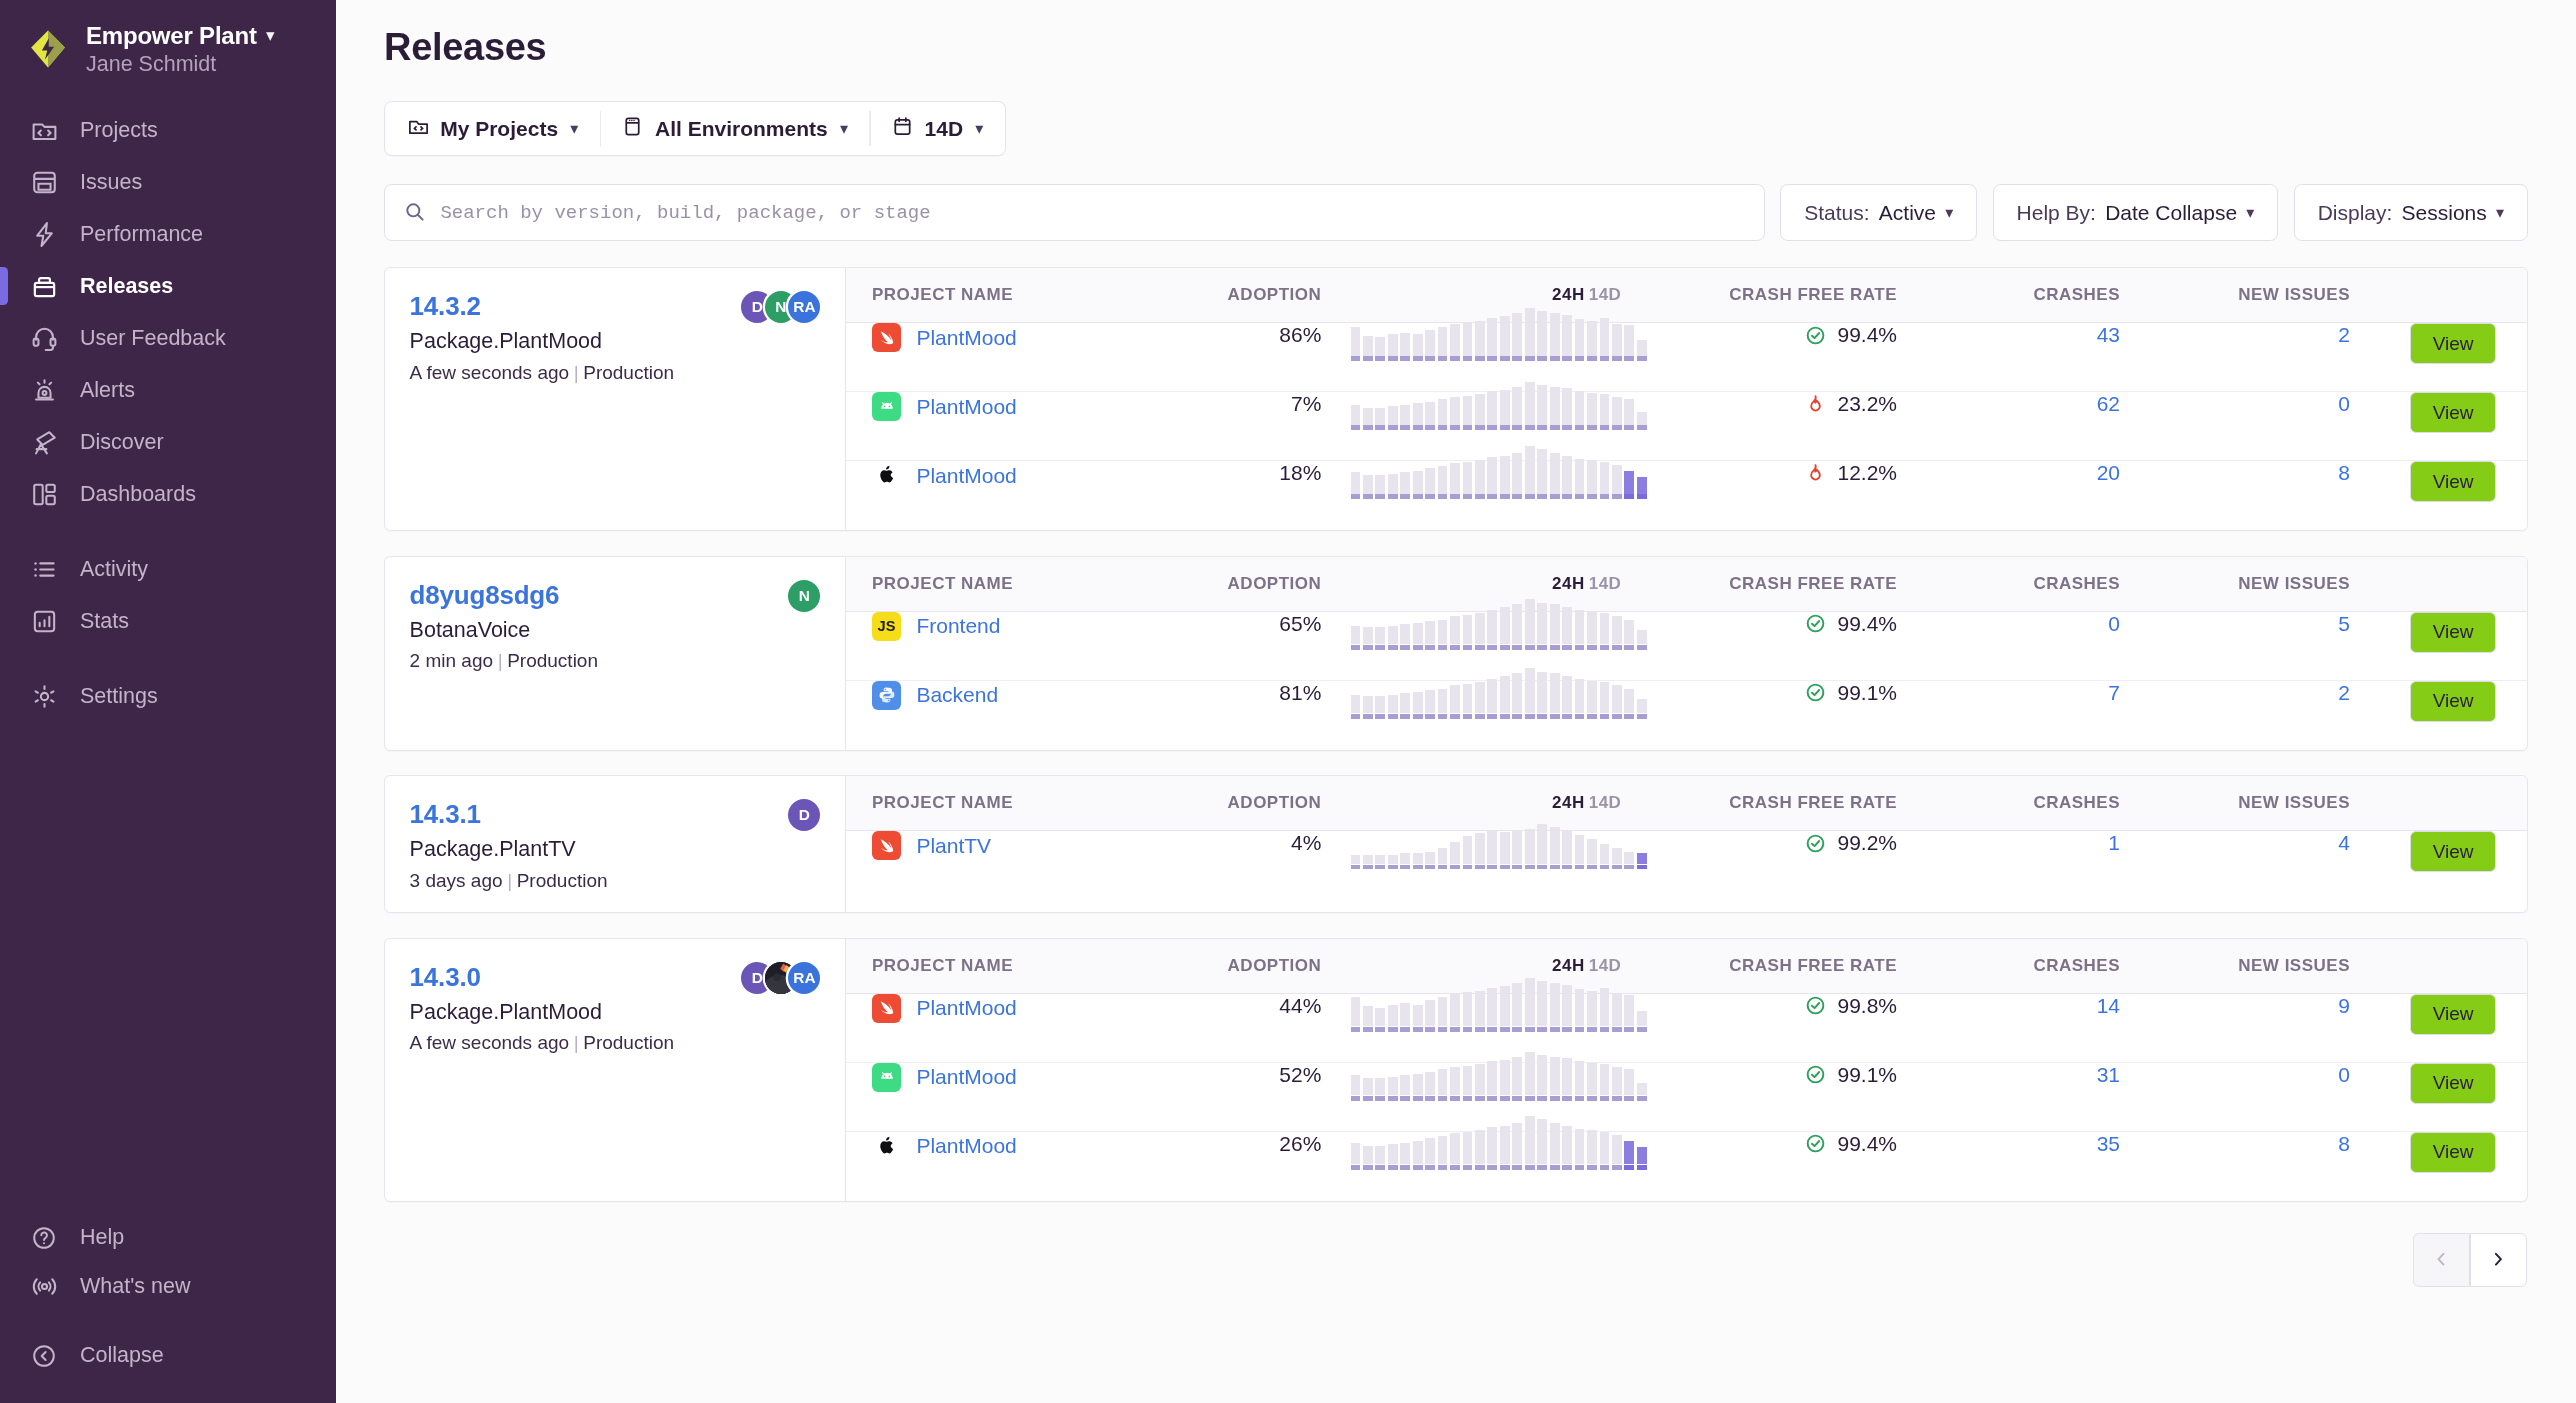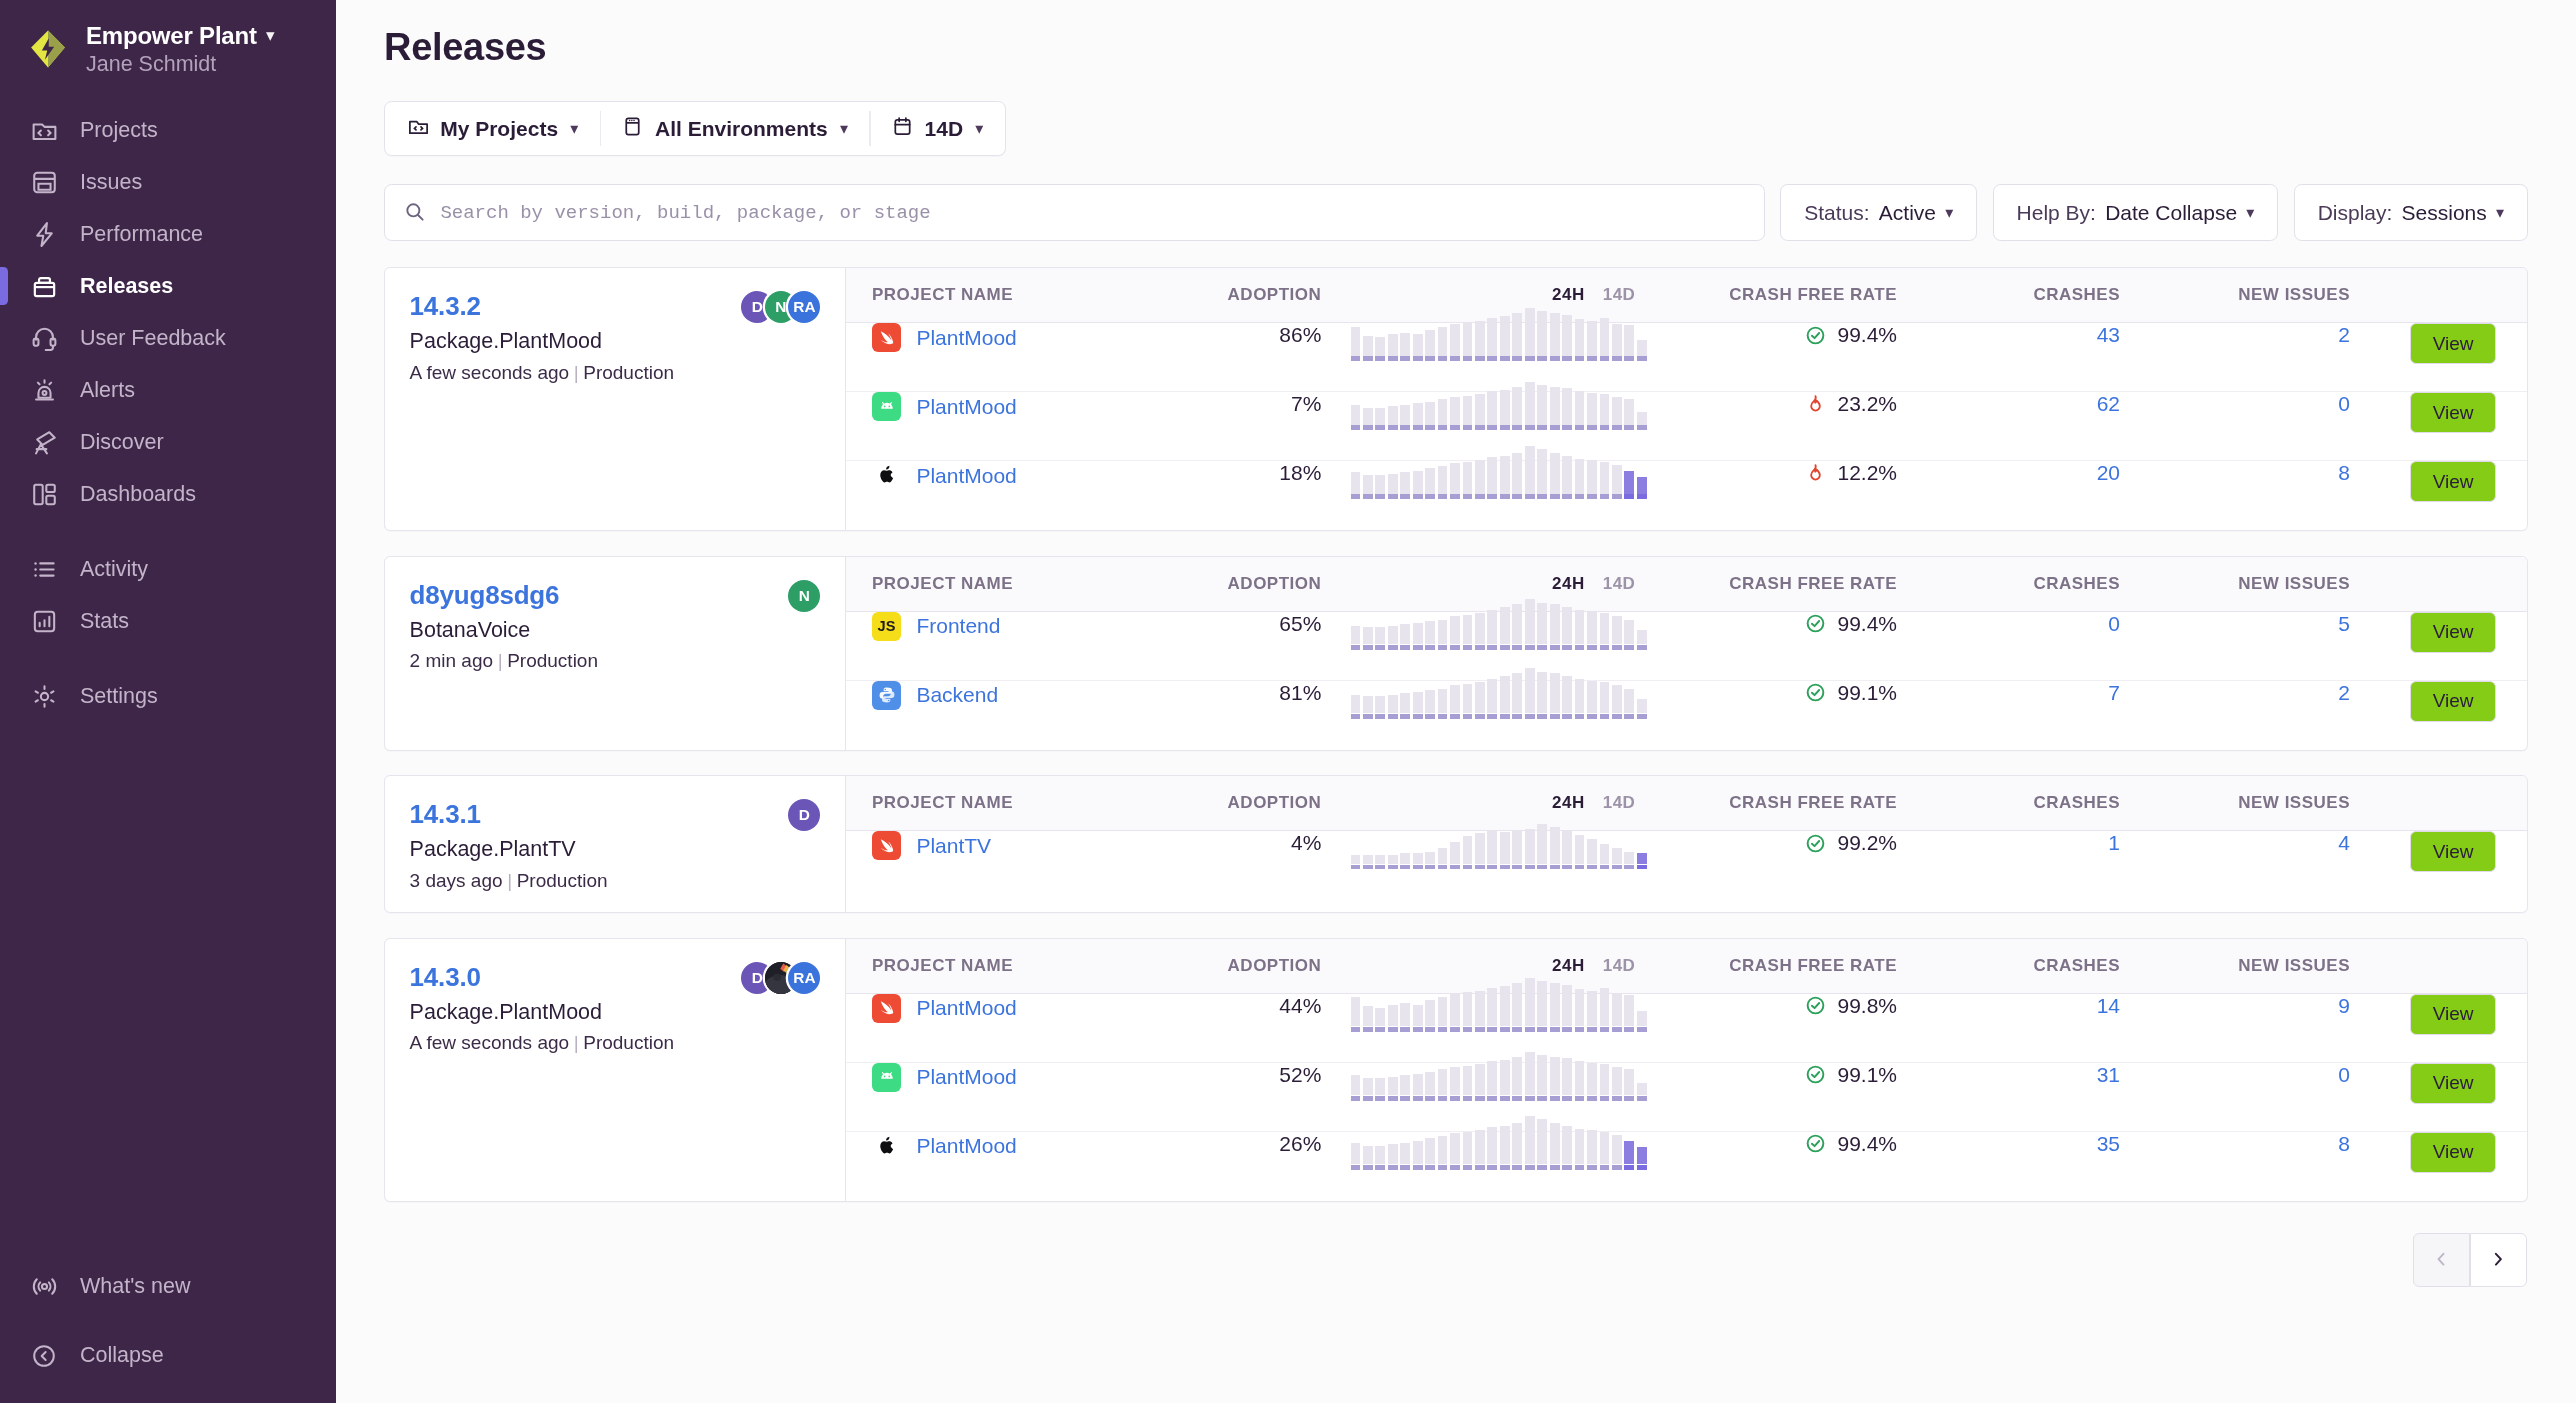--- a/index.html
+++ b/index.html
@@ -117,21 +117,21 @@
   .trow:last-child { border-bottom: none; }
 
   .c-proj { flex: 0 0 353px; display: flex; align-items: center; gap: 15.4px; padding-left: 26px; }
   .c-adopt { flex: 0 0 130px; text-align: right; padding-right: 7.7px; }
   .c-chart { flex: 1 1 auto; min-width: 0; padding-left: 21.5px; display: flex; align-items: flex-end; }
   .c-cfr { flex: 0 0 246px; text-align: right; }
   .c-crash { flex: 0 0 223px; text-align: right; }
   .c-new { flex: 0 0 230px; text-align: right; }
   .c-act { flex: 0 0 177px; display: flex; justify-content: flex-end; padding-right: 31px; }
 
-  .thead .c-chart { justify-content: flex-start; align-items: center; gap: 18px; padding-left: 20px; }
+  .thead .c-chart { justify-content: flex-start; align-items: center; gap: 4px; padding-left: 20px; }
   .th-24h { color: #2b1d38; font-weight: bold; }
   .th-14d { color: #9d93a8; font-weight: bold; }
 
   .proj-ico {
     width: 29px; height: 29px; flex: 0 0 29px; border-radius: 6.1px;
     display: flex; align-items: center; justify-content: center; overflow: hidden;
   }
   .proj-name { font-size: 21px; color: #3c74dd; cursor: pointer; }
   .adopt-val { font-size: 21px; color: #2b1d38; }
 
@@ -302,20 +302,30 @@
             <path d="M12 3.5v2.2M12 18.3v2.2M4.6 7.8l1.9 1.1M17.5 15.1l1.9 1.1M4.6 16.2l1.9-1.1M17.5 8.9l1.9-1.1" stroke-linecap="round"></path>
           </svg>
         </span>
         <span>Settings</span>
       </div>
     </nav>
 
     <div class="nav-spacer"></div>
 
     <div class="nav-bottom">
+      <div class="nav-item">
+        <span class="nico">
+          <svg width="28" height="28" viewBox="0 0 24 24" fill="none" stroke="#c3b4ca" stroke-width="1.7">
+            <circle cx="12" cy="12" r="8.4"></circle>
+            <path d="M9.7 9.6a2.4 2.4 0 114.6 1c0 1.3-2.3 1.6-2.3 3.1" stroke-linecap="round"></path>
+            <circle cx="12" cy="16.5" r=".9" fill="#c3b4ca" stroke="none"></circle>
+          </svg>
+        </span>
+        <span>Help</span>
+      </div>
       <div class="nav-item">
         <span class="nico">
           <svg width="29" height="29" viewBox="0 0 24 24" fill="none" stroke="#c3b4ca" stroke-width="1.7">
             <circle cx="12" cy="12" r="2.1"></circle>
             <path d="M8.4 8.6a5 5 0 000 6.8M15.6 8.6a5 5 0 010 6.8M5.6 6a8.6 8.6 0 000 12M18.4 6a8.6 8.6 0 010 12" stroke-linecap="round"></path>
           </svg>
         </span>
         <span>What's new</span>
       </div>
       <div class="collapse-gap"></div>

